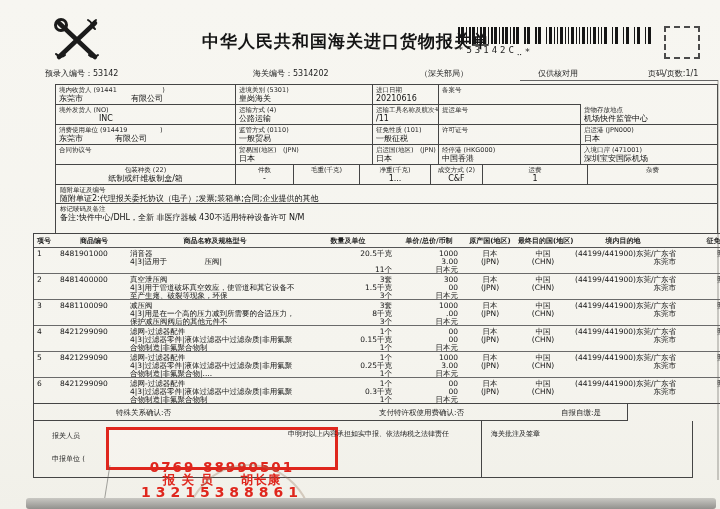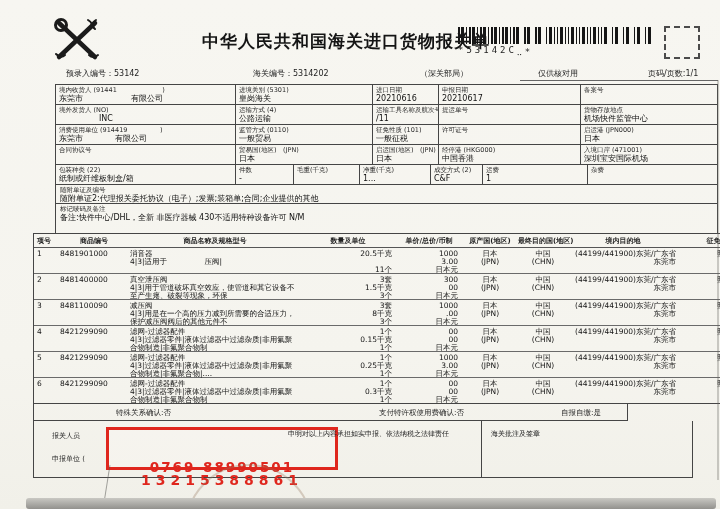--- a/index.html
+++ b/index.html
@@ -27,21 +27,21 @@
   .corner-box{position:absolute;left:664px;top:26px;width:36px;height:33px;border:2px dashed #4b4b4b;background:transparent;}
 
   .sh{position:absolute;top:68px;font-size:8px;white-space:nowrap;color:#222;}
   .subrule{position:absolute;left:520px;top:80px;width:198px;border-top:1px solid #666;}
 
   
   .topgrid{position:absolute;left:55px;top:84px;width:663px;border:1px solid #454545;background:transparent;}
   .trow{display:grid;grid-template-columns:180px 137px 66px 142px 1fr;}
   .trow>div{border-right:1px solid #454545;border-bottom:1px solid #454545;padding:1px 3px;height:20px;overflow:hidden;}
   .trow>div:last-child{border-right:none;}
-  .prow{display:grid;grid-template-columns:180px 58px 66px 71px 52px 105px 1fr;}
+  .prow{display:grid;grid-template-columns:180px 58px 66px 71px 52px 105px 1fr;text-align:center;}
   .prow>div{border-right:1px solid #454545;border-bottom:1px solid #454545;padding:1px 3px;height:20px;overflow:hidden;}
   .prow>div:last-child{border-right:none;}
   .lbl{display:block;font-size:6.5px;line-height:8px;white-space:nowrap;color:#2a2a2a;}
   .val{display:block;font-size:8px;line-height:9px;white-space:nowrap;color:#111;}
   .docsrow{border-bottom:1px solid #454545;padding:1px 4px;height:19px;overflow:hidden;}
   .marksrow{padding:1px 4px;height:29px;overflow:hidden;}
 
   
   .goods{position:absolute;left:33px;top:233px;width:717px;border:1px solid #454545;border-bottom:none;}
   .ghead,.grow{display:grid;grid-template-columns:24px 72px 170px 96px 66px 56px 50px 110px 1fr;}
@@ -103,45 +103,41 @@
   <div class="title">中华人民共和国海关进口货物报关单</div>
   <div class="barcode-wrap">
     <div class="bars"></div>
     <div class="bc-line">
       <span>*53142C</span>
       <span>‥*</span>
     </div>
   </div>
   <div class="corner-box"></div>
 
-  <span class="sh" style="left:66px">预录入编号：53142</span>
+  <span class="sh" style="left:45px">预录入编号：53142</span>
   <span class="sh" style="left:253px">海关编号：5314202</span>
   <span class="sh" style="left:420px">（深关部局）</span>
   <span class="sh" style="left:538px">仅供核对用</span>
   <span class="sh" style="left:648px">页码/页数:1/1</span>
   <div class="subrule"></div>
 
   <div class="topgrid">
 
     <div class="trow">
       <div>
         <span class="lbl">境内收货人 (91441　　　　　　　)</span>
         <span class="val">东莞市　　　　　　有限公司</span>
         </div>
       <div>
         <span class="lbl">进境关别 (5301)</span>
         <span class="val">皇岗海关</span>
         </div>
       <div>
         <span class="lbl">进口日期</span>
         <span class="val">20210616</span>
-        </div>
-      <div>
-        <span class="lbl">申报日期</span>
-        <span class="val">20210617</span>
         </div>
       <div>
         <span class="lbl">备案号</span>
         <span class="val"></span>
         </div>
     </div>
 
     <div class="trow">
       <div>
         <span class="lbl">境外发货人 (NO)</span>
@@ -511,20 +507,21 @@
     <span style="left:345px">支付特许权使用费确认:否</span>
     <span style="left:527px">自报自缴:是</span>
   </div>
 
   <div class="bottombox">
     <div class="divider"></div>
     <span class="fi" style="left:18px;top:10px">报关人员</span>
     <span class="fi" style="left:18px;top:33px">申报单位 (</span>
     <div class="stamp">
       <span class="s1">0769-88990501</span>
+      <span class="s2">报 关 员　　胡长康</span>
       <span class="s3">13215388861</span>
     </div>
     <div class="decl">
       <span>申明对以上内容承担如实申报、依法纳税之法律责任</span>
     </div>
     <span class="fi" style="left:457px;top:8px">海关批注及签章</span>
   </div>
 
   <div class="seal"></div>
   <div class="fold"></div>

